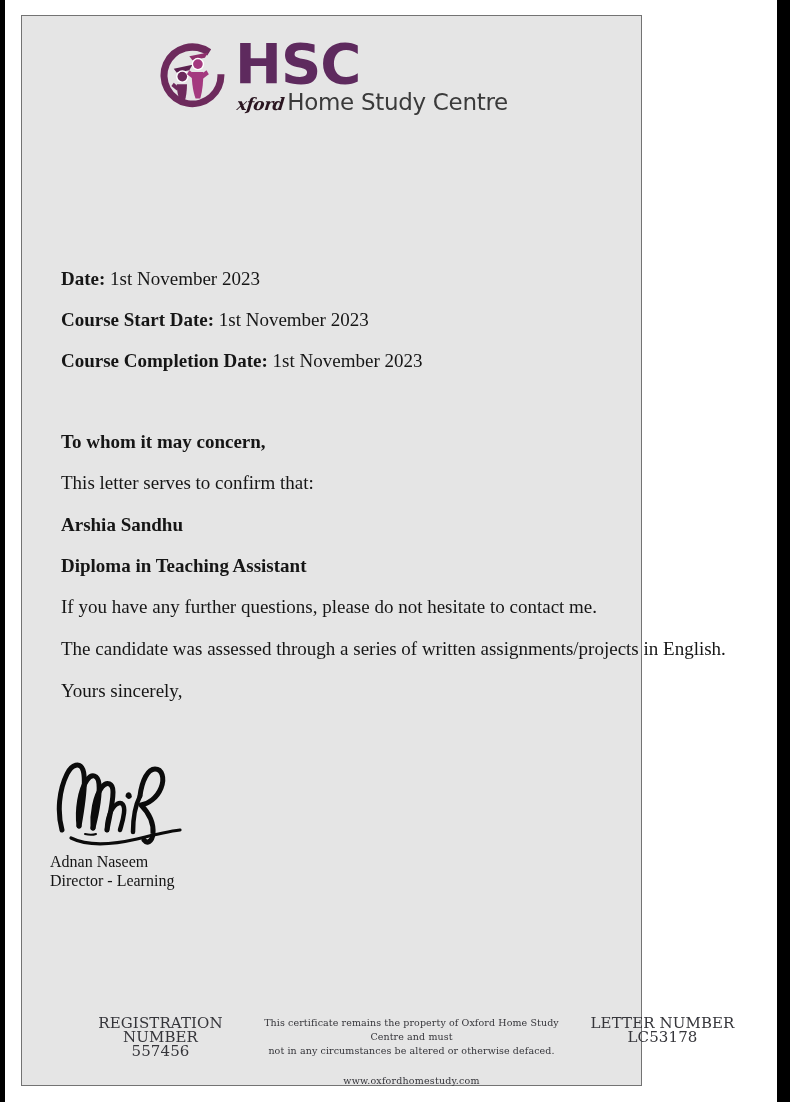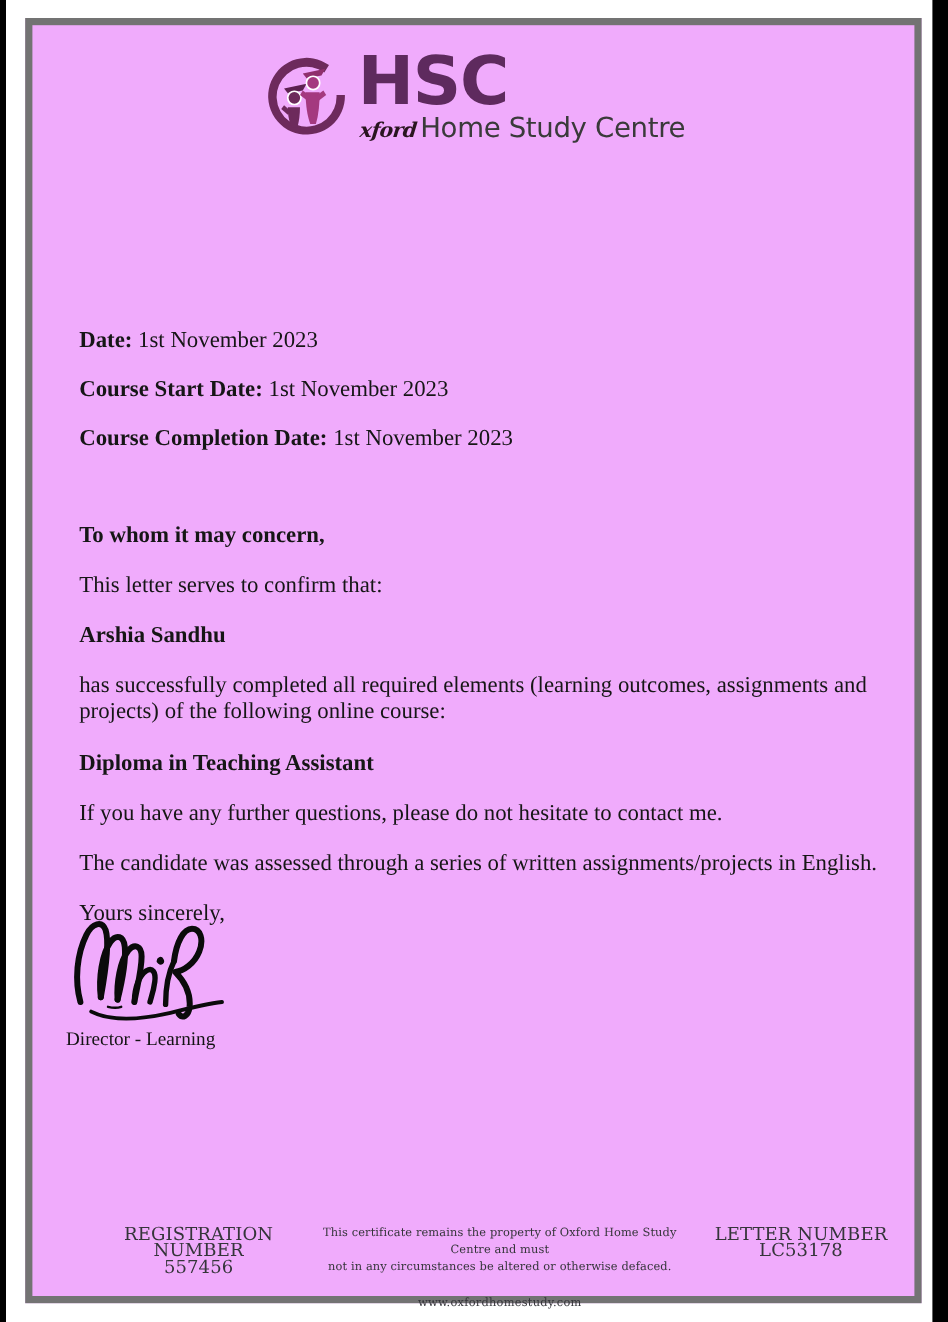--- a/index.html
+++ b/index.html
@@ -25,25 +25,25 @@
     height: 1102px;
     background: #ffffff;
     box-sizing: border-box;
   }
 
   
   #certificate-frame {
     position: absolute;
     left: 16px;
     top: 15px;
-    width: 747px;
+    width: 621px;
     height: 1071px;
-    border: 6px solid #737373;
+    border: 1px solid #737373;
     box-sizing: border-box;
-    background: #f0abfc;
+    background: #e5e5e5;
   }
 
   
   #logo-block {
     position: absolute;
     left: 0;
     top: 18px;
     width: 100%;
     display: flex;
     justify-content: center;
@@ -266,21 +266,20 @@
       </p>
 
       <div class="spacer-gap"></div>
 
       <p class="bold-line">To whom it may concern,</p>
 
       <p class="para">This letter serves to confirm that:</p>
 
       <p class="bold-line">Arshia Sandhu</p>
 
-      <p class="para wide">has successfully completed all required elements (learning outcomes, assignments and projects) of the following online course:</p>
 
       <p class="bold-line">Diploma in Teaching Assistant</p>
 
       <p class="para">If you have any further questions, please do not hesitate to contact me.</p>
 
       <p class="para">The candidate was assessed through a series of written assignments/projects in English.</p>
 
       <p class="para">Yours sincerely,</p>
     </div>
 
@@ -292,20 +291,21 @@
           <path d="M44 68 C43 54, 46 36, 53 27 C58 21, 64 23, 64 32 C64 44, 60 58, 58 70" stroke-width="5"></path>
           <path d="M58 70 C58 58, 62 48, 68 44 C73 41, 76 45, 75 53 C74 61, 72 66, 71 70" stroke-width="4.5"></path>
           <path d="M78 36 C78 34, 80 33, 81 35 C82 37, 80 38, 79 37 Z" stroke-width="3"></path>
           <path d="M84 72 C84 58, 87 44, 91 36" stroke-width="4.5"></path>
           <path d="M91 36 C93 20, 99 9, 106 9 C113 9, 116 18, 112 28 C108 38, 99 44, 92 45
                    C99 52, 105 62, 104 74 C103 82, 98 84, 95 80" stroke-width="5"></path>
           <path d="M22 78 C38 86, 62 85, 88 79 C108 74, 122 71, 131 70" stroke-width="3.2"></path>
           <path d="M36 74 C40 75, 44 75, 47 74" stroke-width="2"></path>
         </g>
       </svg>
+      <p class="sig-name">Adnan Naseem</p>
       <p class="sig-name">Director - Learning</p>
     </div>
 
     <div id="footer-block">
       <div class="footer-cols">
         <div class="footer-col side">
           <div>REGISTRATION NUMBER</div>
           <div>557456</div>
         </div>
         <div class="footer-col middle">

